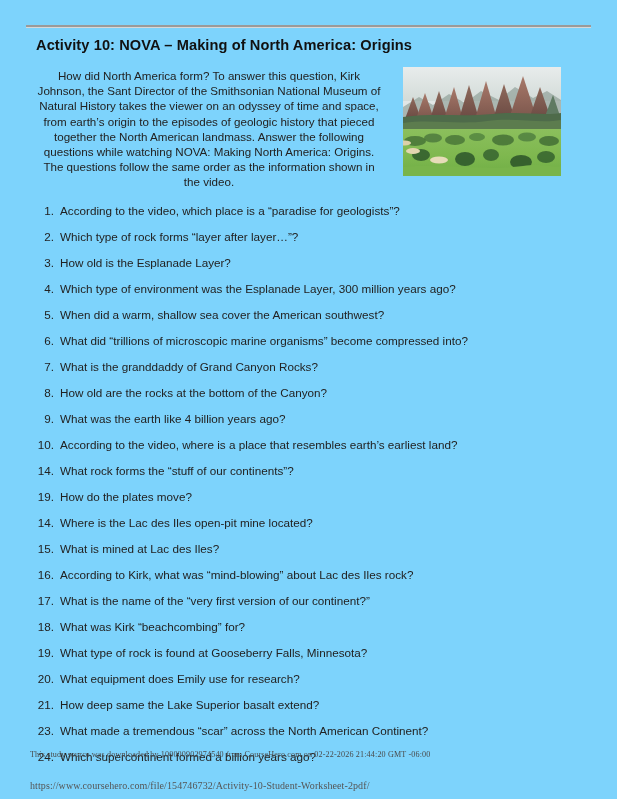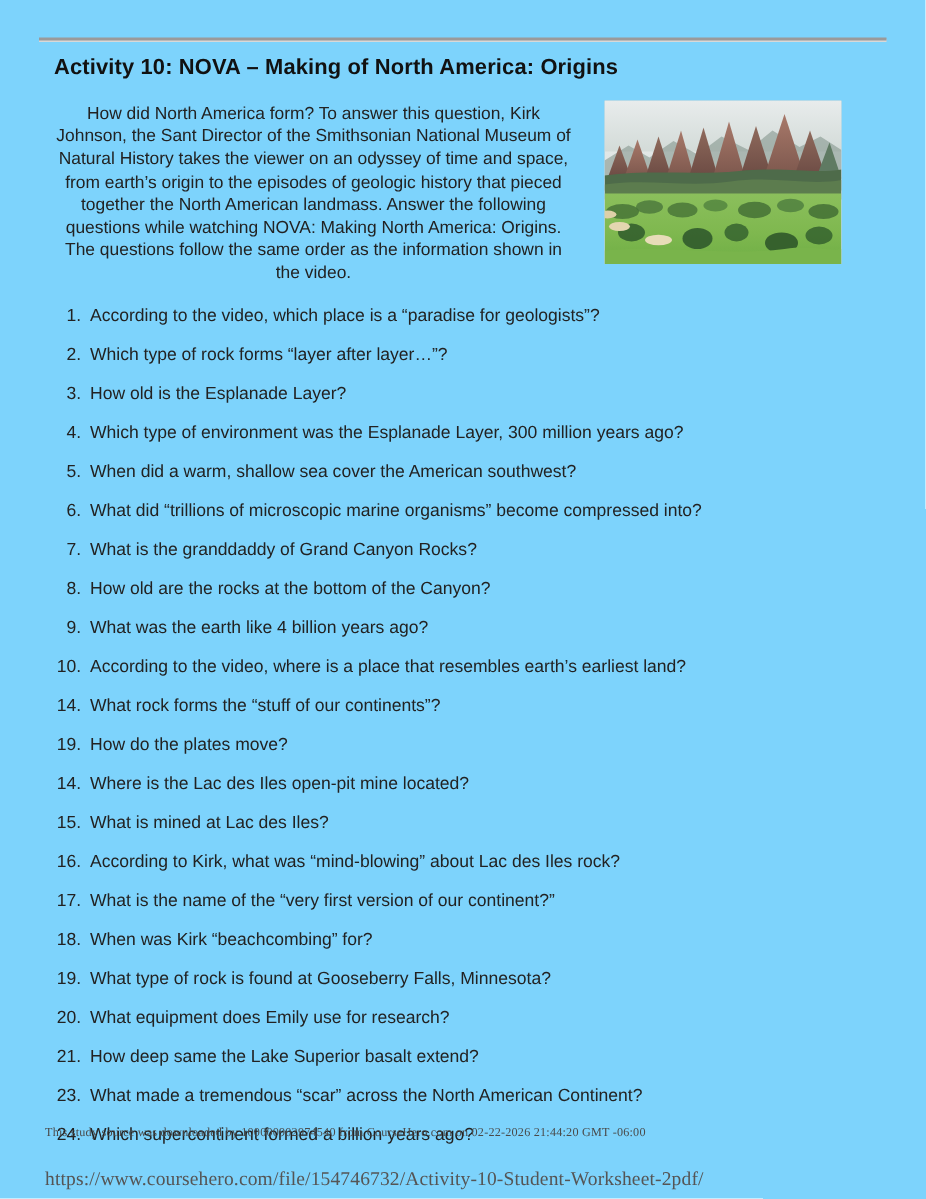--- a/index.html
+++ b/index.html
@@ -110,21 +110,21 @@
     line-height: 11px;
     color: #4a4a4a;
     letter-spacing: 0.15px;
     white-space: nowrap;
   }
   .footer-url {
     position: absolute;
     left: 30px;
     top: 781px;
     font-family: "Liberation Serif", serif;
-    font-size: 13px;
+    font-size: 10px;
     line-height: 10px;
     color: #555555;
     letter-spacing: 0.1px;
     white-space: nowrap;
   }
 </style>
 </head>
 <body>
 
 <div class="page">
@@ -262,21 +262,21 @@
     <div class="q-row">
       <span class="q-num">16.</span>
       <span class="q-text">According to Kirk, what was “mind-blowing” about Lac des Iles rock?</span>
     </div>
     <div class="q-row">
       <span class="q-num">17.</span>
       <span class="q-text">What is the name of the “very first version of our continent?”</span>
     </div>
     <div class="q-row">
       <span class="q-num">18.</span>
-      <span class="q-text">When was Kirk “beachcombing” for?</span>
+      <span class="q-text">What was Kirk “beachcombing” for?</span>
     </div>
     <div class="q-row">
       <span class="q-num">19.</span>
       <span class="q-text">What type of rock is found at Gooseberry Falls, Minnesota?</span>
     </div>
     <div class="q-row">
       <span class="q-num">20.</span>
       <span class="q-text">What equipment does Emily use for research?</span>
     </div>
     <div class="q-row">

